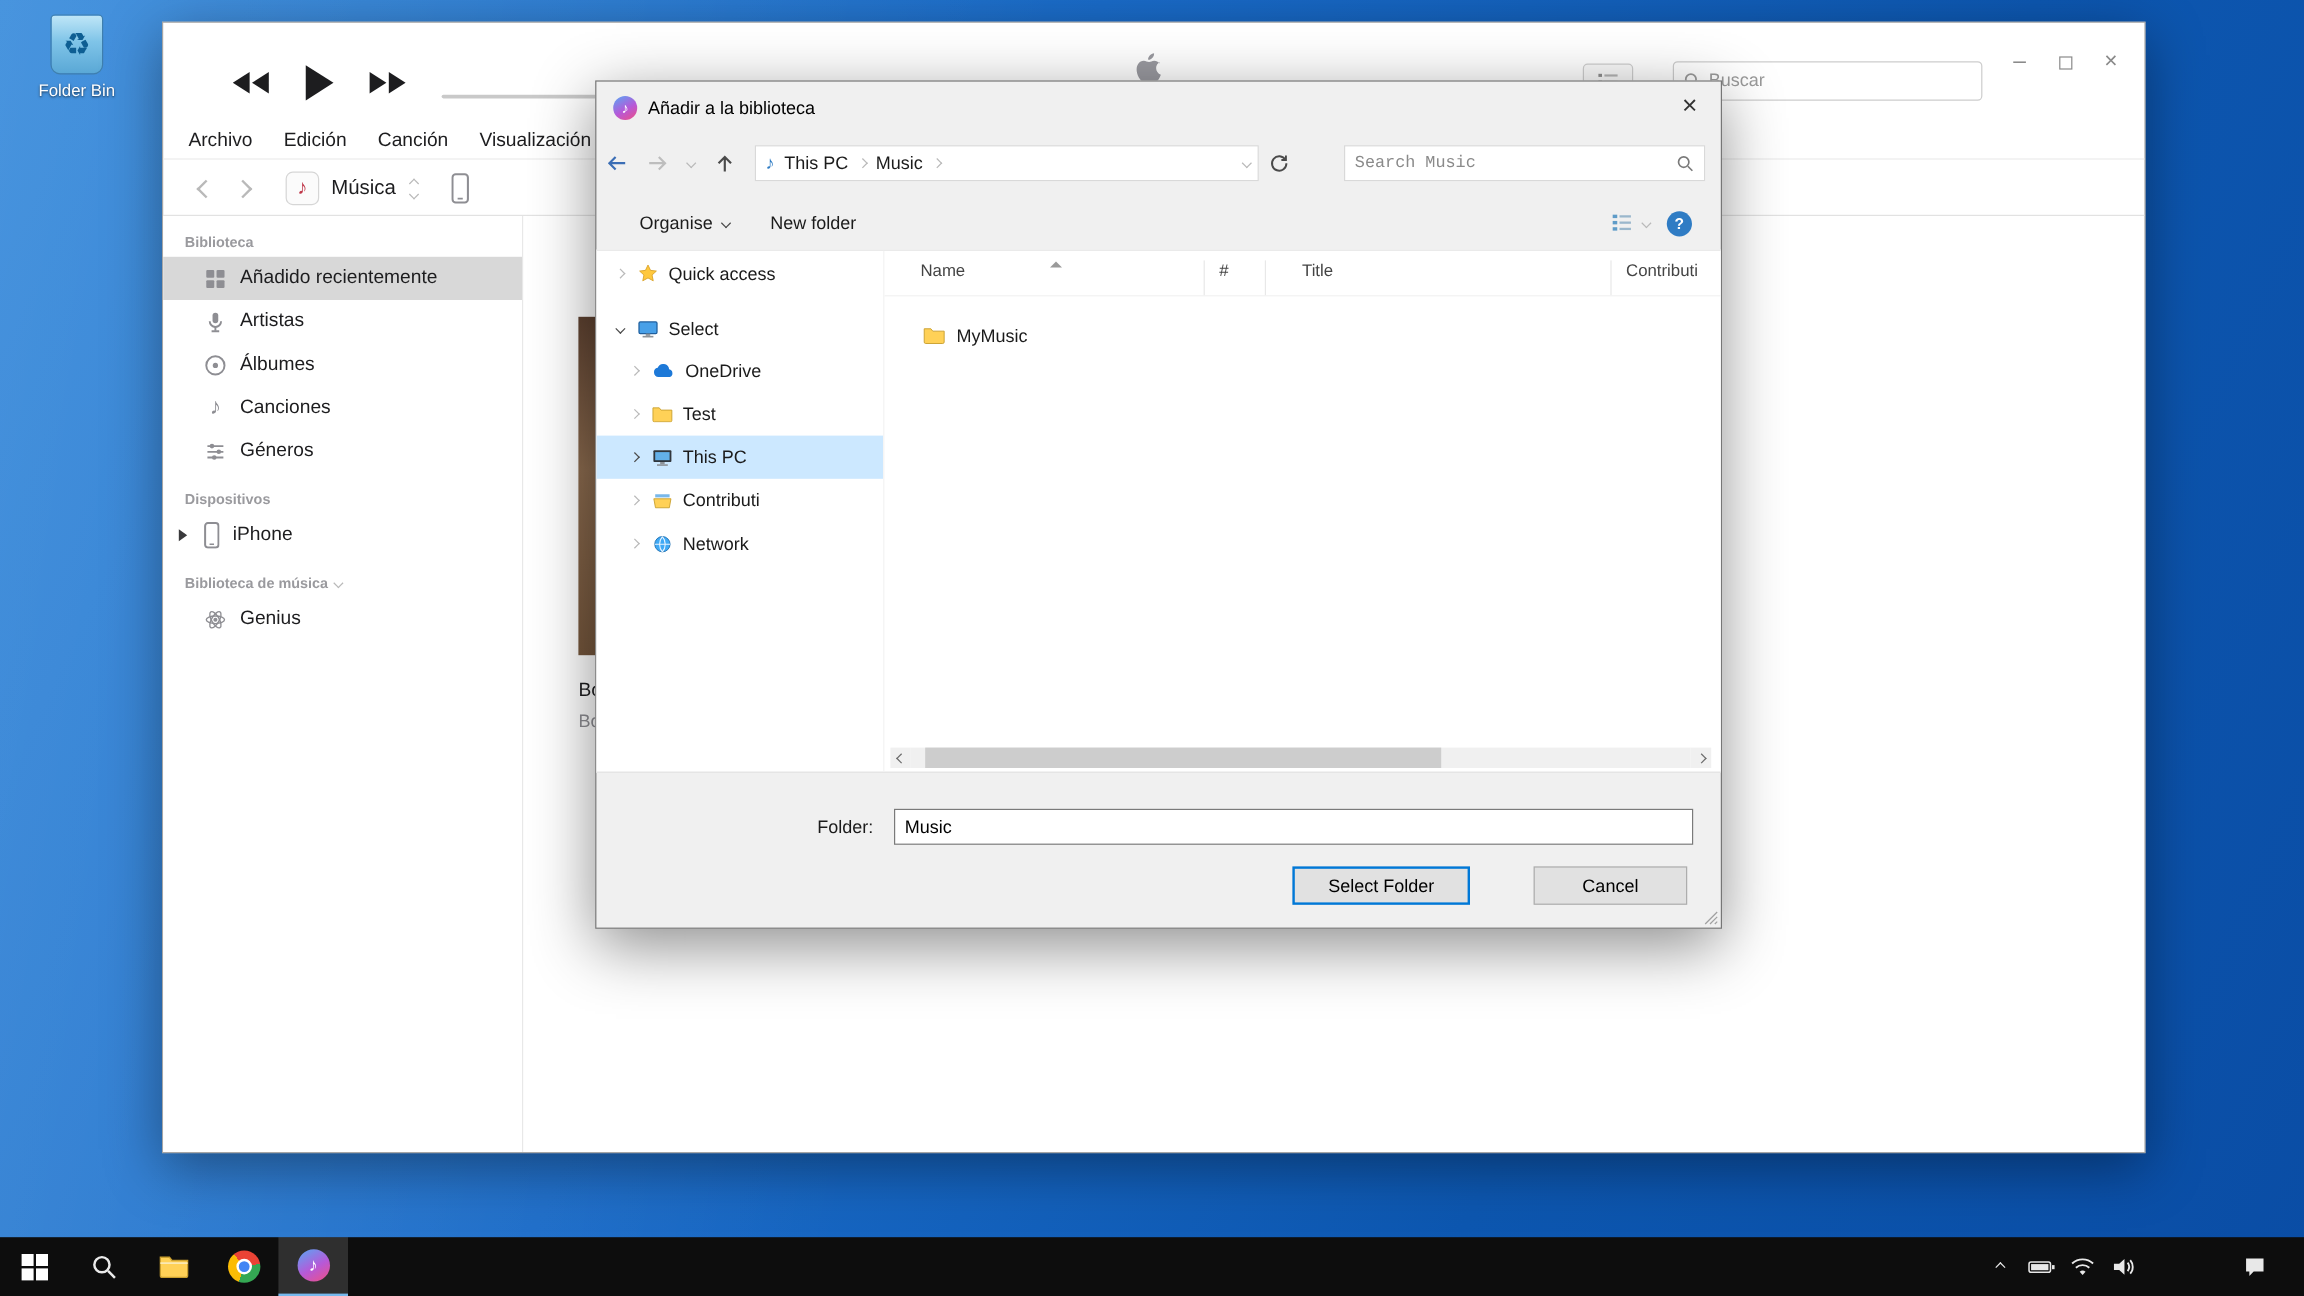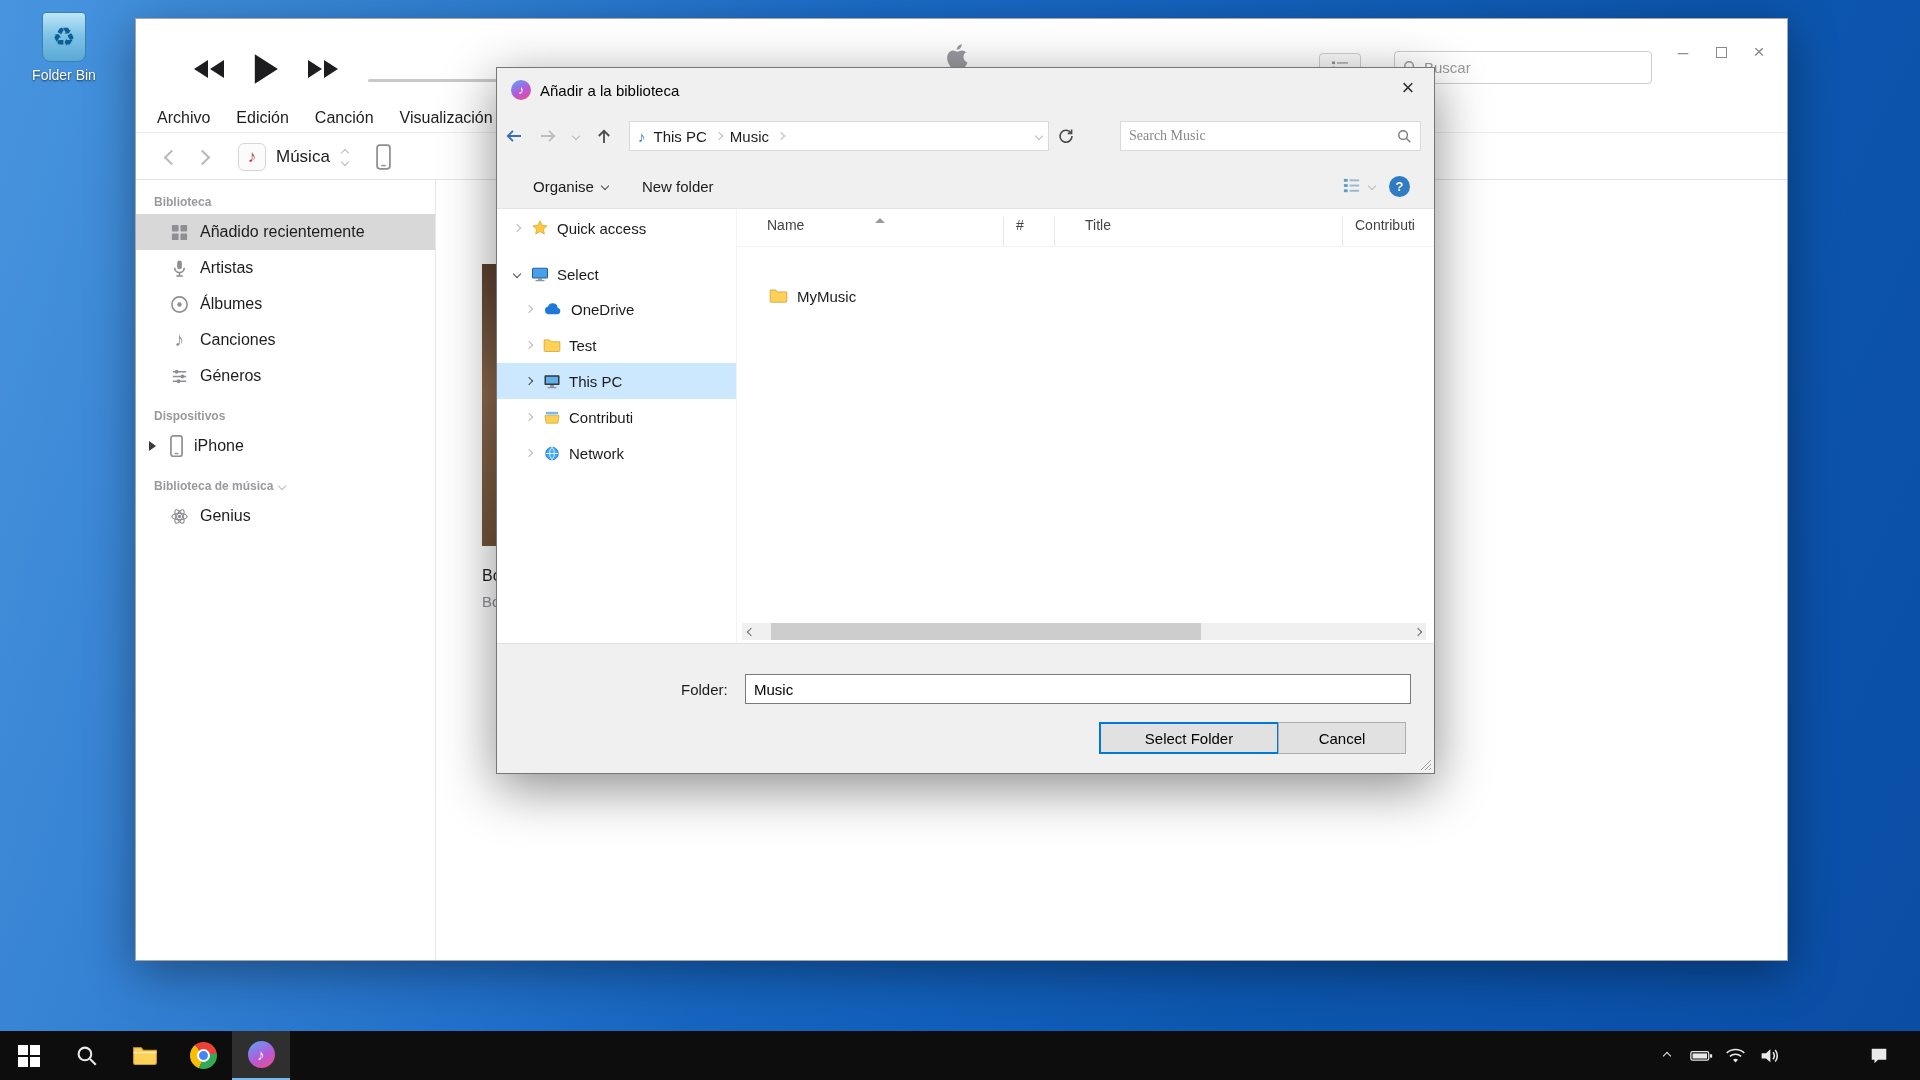--- a/index.html
+++ b/index.html
@@ -84,21 +84,21 @@
   .dlg-close { position:absolute; right:0; top:0; width:52px; height:40px; display:flex;
                align-items:center; justify-content:center; font-size:22px; color:#333; }
   .navrow { position:absolute; left:0; top:51px; height:34px; width:100%; display:flex; align-items:center; }
   .nav-btn { width:34px; display:flex; justify-content:center; }
   .crumb-bar { width:420px; height:30px; background:#fff; border:1px solid #d9d9d9; display:flex;
                align-items:center; padding:0 6px 0 8px; gap:8px; margin-left:8px; }
   .crumb-seg { display:flex; align-items:center; gap:9px; color:#1b1b1b; }
   .crumb-spacer { flex:1; }
   .dlg-search { position:absolute; left:623px; top:53px; width:301px; height:30px; background:#fff;
                 border:1px solid #d9d9d9; display:flex; align-items:center; padding:0 8px; }
-  .dlg-search input { flex:1; border:0; outline:0; font-family:Liberation Serif, serif; font-size:14px; color:#ef4444; }
+  .dlg-search input { flex:1; border:0; outline:0; font-family:Liberation Mono, monospace; font-size:14px; color:#ef4444; }
   .dlg-search input::placeholder { color:#8a8a8a; }
   .toolrow { position:absolute; left:0; top:101px; height:34px; width:100%; display:flex; align-items:center;
              padding-left:36px; gap:34px; color:#1b1b1b; }
   .tool-item { display:flex; align-items:center; gap:8px; }
   .tool-right { position:absolute; right:24px; display:flex; align-items:center; gap:14px; }
   .help-circle { width:21px; height:21px; border-radius:50%; background:#2f7cc4; color:#fff; font-size:13px;
                  font-weight:bold; display:flex; align-items:center; justify-content:center; }
   .dlg-body { position:absolute; left:0; top:140px; width:100%; height:436px; background:#fff;
               border-top:1px solid #e5e5e5; border-bottom:1px solid #dfdfdf; }
   .tree { position:absolute; left:0; top:0; bottom:0; width:239px; padding-top:2px; overflow:hidden; }
@@ -111,32 +111,32 @@
   .list { position:absolute; left:239px; top:0; right:0; bottom:0; overflow:hidden; border-left:1px solid #f3f3f3; }
   .cols { display:flex; height:30px; margin-top:8px; border-bottom:1px solid #f2f2f2; color:#444; font-size:14px;
           position:relative; }
   .col { display:flex; align-items:flex-start; border-right:1px solid #e8e8e8; padding-left:12px; flex:none; }
   .col.name { width:267px; padding-left:30px; }
   .col.num { width:51px; }
   .col.title { width:288px; padding-left:30px; }
   .col.contrib { width:140px; border-right:0; }
   .sortcaret { position:absolute; left:138px; top:1px; width:0; height:0;
                border-left:5px solid transparent; border-right:5px solid transparent; border-bottom:5px solid #9a9a9a; }
-  .file-row { margin-top:34px; height:30px; display:flex; align-items:center; gap:9px; padding-left:32px;
+  .file-row { margin-top:18px; height:30px; display:flex; align-items:center; gap:9px; padding-left:32px;
               color:#1b1b1b; }
   .hscroll { position:absolute; bottom:3px; left:245px; right:8px; height:17px; display:flex; align-items:stretch; }
   .sarrow { width:17px; background:#f0f0f0; display:flex; align-items:center; justify-content:center; }
   .strack { flex:1; background:#f0f0f0; position:relative; }
   .sthumb { position:absolute; left:12px; top:0; bottom:0; width:430px; background:#cdcdcd; }
   .folder-label { position:absolute; left:184px; top:613px; color:#1b1b1b; }
   .folder-input { position:absolute; left:248px; top:606px; width:666px; height:30px; border:1px solid #7a7a7a;
                   background:#fff; font-family:inherit; font-size:15px; padding:0 8px; color:#000; outline:0; }
   .btn { position:absolute; top:654px; height:32px; font-family:inherit; font-size:15px; color:#000;
          background:#e1e1e1; border:1px solid #adadad; }
-  .btn.primary { left:602px; width:180px; border:2px solid #0078d7; }
+  .btn.primary { left:580px; width:148px; border:2px solid #0078d7; }
   .btn.cancel { left:781px; width:128px; }
   .grip { position:absolute; right:2px; bottom:2px; }
 
   
   .taskbar { position:absolute; left:0; bottom:0; width:1920px; height:49px; background:#0d0d0d;
              display:flex; align-items:center; z-index:50; }
   .tb-btn { width:58px; height:100%; display:flex; align-items:center; justify-content:center; }
   .tb-btn.active { background:rgba(255,255,255,.14); border-bottom:2px solid #76b9ed; }
   .win-logo { display:grid; grid-template-columns:10px 10px; grid-template-rows:10px 10px; gap:2px; }
   .win-logo i { background:#fff; }

